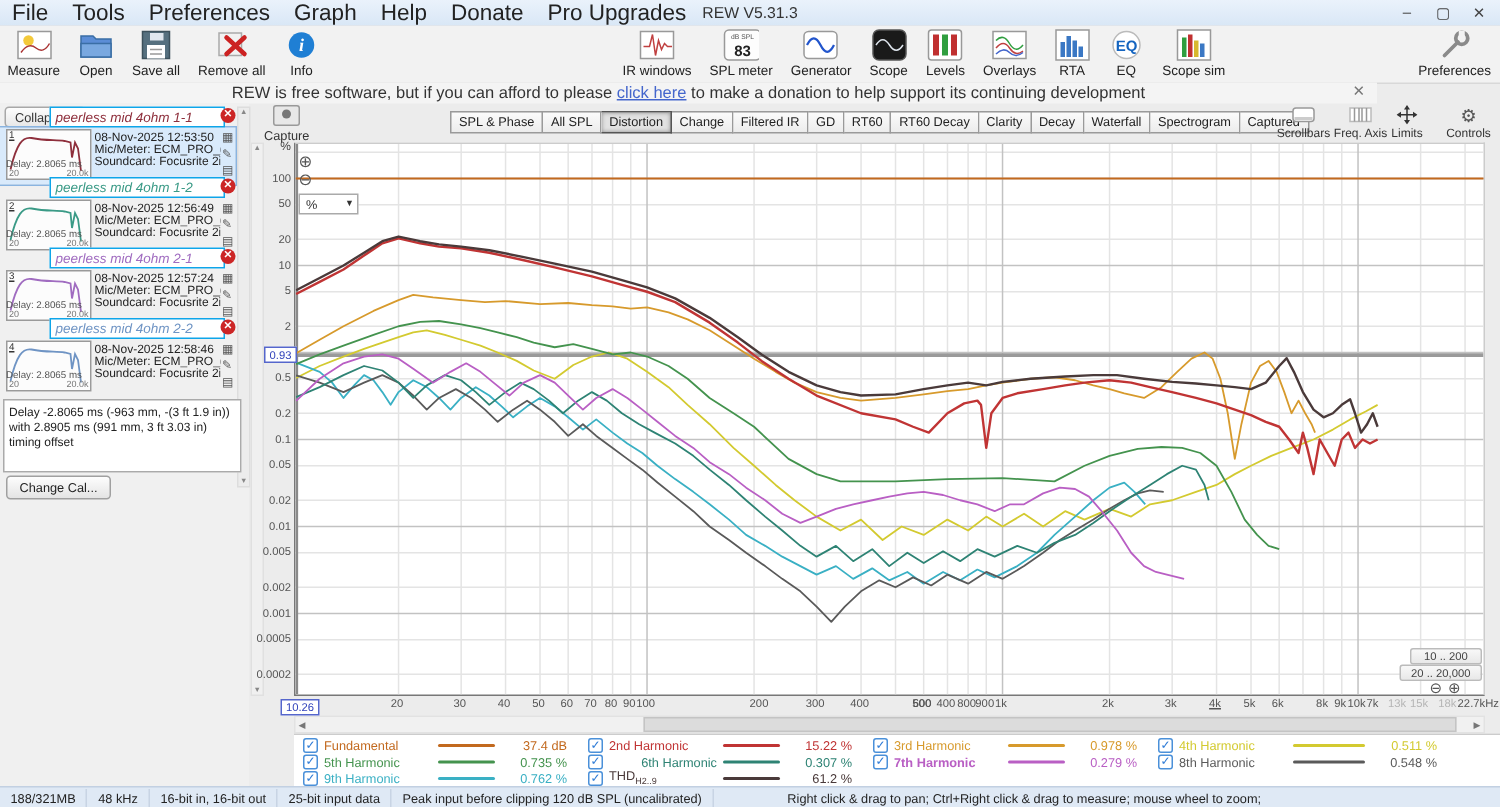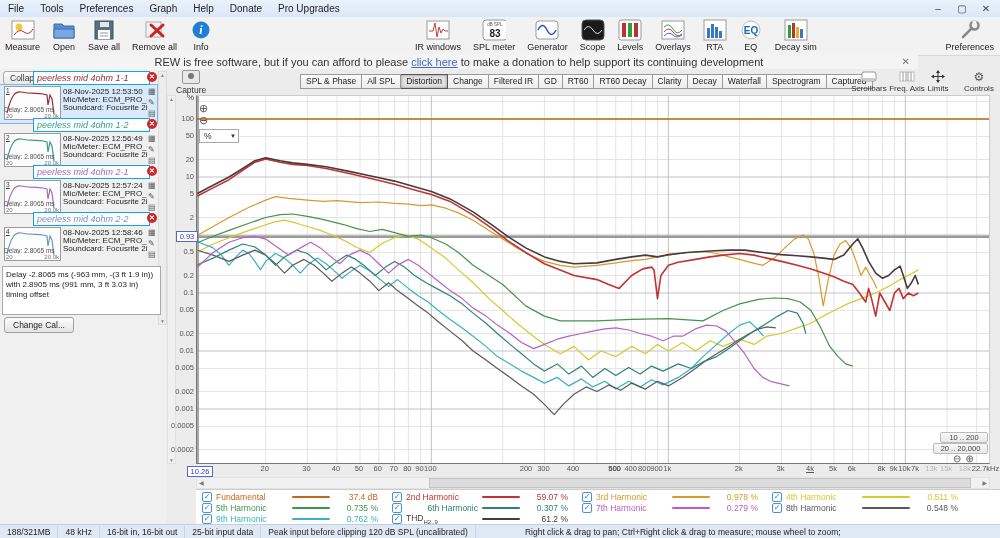--- a/index.html
+++ b/index.html
@@ -3,21 +3,21 @@
 <meta charset="utf-8">
 <style>
   html,body{margin:0;padding:0;width:1000px;height:538px;overflow:hidden;
     font-family:"Liberation Sans",sans-serif;background:#ececec;-webkit-font-smoothing:antialiased;}
   #app{position:relative;width:1000px;height:538px;background:#ececec;font-size:10px;color:#222;}
 
   
   #titlebar{position:absolute;left:0;top:0;width:1000px;height:17px;
     background:linear-gradient(#eaf2fb,#d9e7f6);border-bottom:1px solid #b9c9dc;display:flex;align-items:center;}
   #menus{display:flex;align-items:center;height:100%;}
-  .menu-item{padding:0 8px;font-size:10px;color:#222;cursor:default;}
+  .menu-item{padding:0 8px;font-size:15px;color:#222;cursor:default;}
   #win-title{position:absolute;left:0;right:0;text-align:center;font-size:10.5px;color:#333;pointer-events:none;}
   #win-controls{position:absolute;right:2px;top:0;display:flex;height:17px;align-items:center;}
   .win-btn{width:24px;text-align:center;font-size:10px;color:#444;}
 
   
   #toolbar{position:absolute;left:0;top:17px;width:1000px;height:38px;background:#f2f2f2;border-bottom:1px solid #d8d8d8;}
   .tb-group{position:absolute;top:1px;display:flex;gap:8px;}
   #tb-left{left:3px;}  #tb-right{left:413px;}
   .tb-btn{display:flex;flex-direction:column;align-items:center;gap:1px;padding:1px 2px;}
   .tb-icon{width:24px;height:22px;display:flex;align-items:center;justify-content:center;}
@@ -126,20 +126,21 @@
   <div id="titlebar">
     <div id="menus">
         <span class="menu-item">File</span>
         <span class="menu-item">Tools</span>
         <span class="menu-item">Preferences</span>
         <span class="menu-item">Graph</span>
         <span class="menu-item">Help</span>
         <span class="menu-item">Donate</span>
         <span class="menu-item">Pro Upgrades</span>
       </div>
+    <div id="win-title">REW V5.31.3</div>
     <div id="win-controls">
         <span class="win-btn">–</span>
         <span class="win-btn">▢</span>
         <span class="win-btn">✕</span>
       </div>
   </div>
 
   <div id="toolbar">
     <div id="tb-left" class="tb-group">
         <div class="tb-btn">
@@ -279,21 +280,21 @@
         <div class="tb-btn">
           <div class="tb-icon">
             <svg width="24" height="22">
               <rect x="1" y="1" width="22" height="20" fill="#fff" stroke="#999"></rect>
               <rect x="4" y="6" width="3" height="13" fill="#2f9e3f"></rect>
               <rect x="8" y="4" width="3" height="15" fill="#c03030"></rect>
               <rect x="12" y="8" width="3" height="11" fill="#d8b82e"></rect>
               <rect x="16" y="10" width="3" height="9" fill="#3b78c4"></rect>
             </svg>
           </div>
-          <div class="tb-label">Decay sim</div>
+          <div class="tb-label">Scope sim</div>
         </div>
       </div>
     <div id="tb-pref" class="tb-group">
         <div class="tb-btn">
           <div class="tb-icon">
             <svg width="24" height="22">
               <g stroke="#8a8a8a" stroke-width="2.5" stroke-linecap="round">
                 <line x1="5" y1="18" x2="14" y2="9"></line>
               </g>
               <circle cx="16.5" cy="6.5" r="4" fill="none" stroke="#8a8a8a" stroke-width="2.5"></circle>
@@ -563,21 +564,21 @@
   <div id="x-labels">
       <span class="xlab" style="left: 264.702px;">20</span>
       <span class="xlab" style="left: 306.436px;">30</span>
       <span class="xlab" style="left: 336.046px;">40</span>
       <span class="xlab" style="left: 359.014px;">50</span>
       <span class="xlab" style="left: 377.78px;">60</span>
       <span class="xlab" style="left: 393.646px;">70</span>
       <span class="xlab" style="left: 407.39px;">80</span>
       <span class="xlab" style="left: 419.514px;">90</span>
       <span class="xlab" style="left: 430.358px;">100</span>
-      <span class="xlab" style="left: 526px;">200</span>
+      <span class="xlab" style="left: 506px;">200</span>
       <span class="xlab" style="left: 543.436px;">300</span>
       <span class="xlab" style="left: 573.046px;">400</span>
       <span class="xlab" style="left: 596.014px; padding-left: 37px;">500</span>
       <span class="xlab" style="left: 614.78px;">600</span>
       <span class="xlab" style="left: 630.646px;">400</span>
       <span class="xlab" style="left: 644.39px;">800</span>
       <span class="xlab" style="left: 656.514px;">900</span>
       <span class="xlab" style="left: 667.358px;">1k</span>
       <span class="xlab" style="left: 738.702px;">2k</span>
       <span class="xlab" style="left: 780.436px;">3k</span>
@@ -604,21 +605,21 @@
       <div class="lg-cell">
         <span class="lg-check">✓</span>
         <span class="lg-name" style="color: rgb(194, 105, 30);">Fundamental</span>
         <span class="lg-line" style="background: rgb(194, 105, 30);"></span>
         <span class="lg-val" style="color: rgb(194, 105, 30);">37.4 dB</span>
       </div>
       <div class="lg-cell">
         <span class="lg-check">✓</span>
         <span class="lg-name" style="color: rgb(192, 52, 52);">2nd Harmonic</span>
         <span class="lg-line" style="background: rgb(192, 52, 52);"></span>
-        <span class="lg-val" style="color: rgb(192, 52, 52);">59.07 %</span>
+        <span class="lg-val" style="color: rgb(192, 52, 52);">15.22 %</span>
       </div>
       <div class="lg-cell">
         <span class="lg-check">✓</span>
         <span class="lg-name" style="color: rgb(215, 154, 44);">3rd Harmonic</span>
         <span class="lg-line" style="background: rgb(215, 154, 44);"></span>
         <span class="lg-val" style="color: rgb(215, 154, 44);">0.978 %</span>
       </div>
       <div class="lg-cell">
         <span class="lg-check">✓</span>
         <span class="lg-name" style="color: rgb(211, 202, 48);">4th Harmonic</span>
@@ -632,21 +633,21 @@
         <span class="lg-val" style="color: rgb(68, 147, 78);">0.735 %</span>
       </div>
       <div class="lg-cell">
         <span class="lg-check">✓</span>
         <span class="lg-name" style="color: rgb(46, 131, 116); text-align: right;">6th Harmonic</span>
         <span class="lg-line" style="background: rgb(46, 131, 116);"></span>
         <span class="lg-val" style="color: rgb(46, 131, 116);">0.307 %</span>
       </div>
       <div class="lg-cell">
         <span class="lg-check">✓</span>
-        <span class="lg-name" style="color: rgb(185, 95, 196);">7th Harmonic</span>
+        <span class="lg-name" style="color: rgb(185, 95, 196); font-weight: bold;">7th Harmonic</span>
         <span class="lg-line" style="background: rgb(185, 95, 196);"></span>
         <span class="lg-val" style="color: rgb(185, 95, 196);">0.279 %</span>
       </div>
       <div class="lg-cell">
         <span class="lg-check">✓</span>
         <span class="lg-name" style="color: rgb(90, 90, 90);">8th Harmonic</span>
         <span class="lg-line" style="background: rgb(90, 90, 90);"></span>
         <span class="lg-val" style="color: rgb(90, 90, 90);">0.548 %</span>
       </div>
       <div class="lg-cell">

